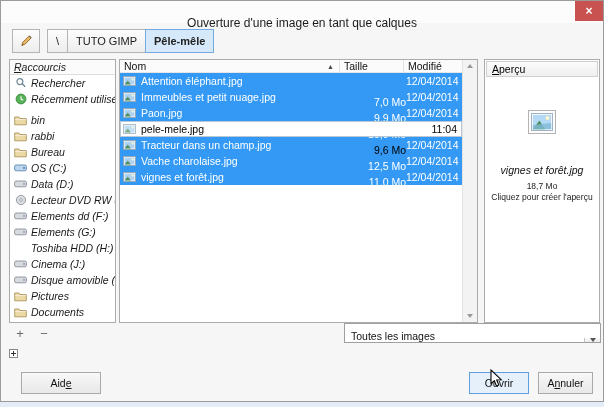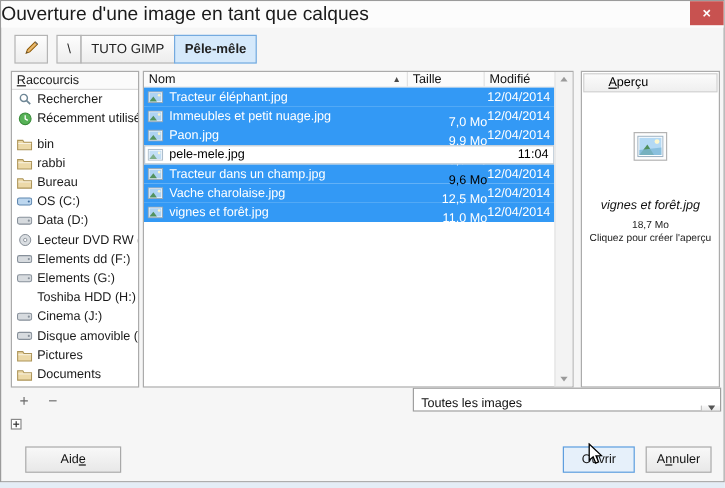--- a/index.html
+++ b/index.html
@@ -5,37 +5,37 @@
   * { margin:0; padding:0; box-sizing:border-box; }
   html,body { width:604px; height:407px; }
   body { font-family:"Liberation Sans", sans-serif; background:#eef4fa; overflow:hidden; }
   .canvas { position:relative; width:604px; height:407px; }
   .dialog { position:absolute; left:0; top:0; width:604px; height:402px;
             background:#f6f6f6; border:1px solid #9b9b9b; }
   .bottom-strip { position:absolute; left:0; top:402px; width:604px; height:5px; background:#e4edf6; }
 
   
   .titlebar { position:absolute; left:0; top:0; width:100%; height:22px; background:#fcfcfc; }
-  .title { display:block; line-height:23px; font-size:16px; color:#1b1b1b; }
+  .title { display:block; text-align:center; line-height:23px; font-size:12px; color:#1b1b1b;margin-top:11px; }
   .close-btn { position:absolute; top:0; right:0; width:28px; height:20px; background:var(--close-red,#c85250);
                color:#fff; display:flex; align-items:center; justify-content:center;
                font-size:12px; font-weight:bold; cursor:default; }
 
   
   .toolbar { position:absolute; left:11px; top:27px; height:26px; display:flex; align-items:center; }
   .tb-btn { height:24px; border:1px solid #b4b4b4; background:linear-gradient(#fdfdfd,#ededed);
             display:flex; align-items:center; justify-content:center; font-size:11px; color:#222;
             padding:0 8px; white-space:nowrap; }
   .edit-btn { width:28px; padding:0; margin-right:8px; }
   .path-btn { margin-left:-1px; }
   .path-btn.active { background:var(--active-tab,#d5e9fb); border-color:#74aadf; font-weight:bold; position:relative; z-index:1; }
 
   
   .places { position:absolute; left:8px; top:58px; width:107px; height:264px;
-            background:#fff; border:1px solid #ababab; overflow:hidden; }
+            background:#fff; border:1px solid #ababab; overflow:hidden;font-style:italic; }
   .places-header { height:15px; line-height:15px; padding-left:4px; background:#fbfbfb;
                    border-bottom:1px solid #dcdcdc; font-size:10.5px; color:#1a1a1a; }
   .place { height:16px; display:flex; align-items:center; padding-left:4px; font-size:10.5px;
            color:#1a1a1a; white-space:nowrap; overflow:hidden; }
   .place.gap { margin-top:5px; }
   .place .ic { width:13px; height:13px; flex:none; margin-right:4px; display:flex; align-items:center; justify-content:center; }
   .places-actions { position:absolute; left:12px; top:325px; display:flex; gap:10px; }
   .pa-btn { border:none; background:transparent; color:#6a6a6a; font-size:13px; line-height:13px;
             width:14px; height:14px; display:flex; align-items:center; justify-content:center; cursor:default; }
 
@@ -57,21 +57,21 @@
   .fname { flex:1; min-width:0; white-space:nowrap; overflow:hidden; }
   .fsize { width:46px; flex:none; text-align:right;margin-top:42px; }
   .fmod  { width:56px; flex:none; text-align:right; padding-right:5px; }
   .vscroll { width:15px; flex:none; background:#f3f3f3; border-left:1px solid #e3e3e3;
              display:flex; flex-direction:column; justify-content:space-between; align-items:center; padding:4px 0; }
   .tri-up { width:0; height:0; border-left:3.5px solid transparent; border-right:3.5px solid transparent; border-bottom:4px solid #9a9a9a; }
   .tri-down { width:0; height:0; border-left:3.5px solid transparent; border-right:3.5px solid transparent; border-top:4px solid #9a9a9a; }
 
   
   .preview { position:absolute; left:483px; top:58px; width:116px; height:264px; background:#fff; border:1px solid #ababab; }
-  .preview-header { margin:1px; height:16px; line-height:15px; padding-left:20px;
+  .preview-header { margin:1px; height:16px; line-height:15px; padding-left:5px;
                     background:linear-gradient(#fbfbfb,#efefef); border:1px solid #cfcfcf; font-size:10.5px; }
   .preview-body { text-align:center; }
   .thumb { margin-top:32px; display:inline-block; border:1px solid #b3b3b3; background:#fdfdfd; padding:2px; line-height:0; }
   .pv-name { font-style:italic; font-size:10.5px; color:#111; margin-top:29px; }
   .pv-size { font-size:8.5px; color:#222; margin-top:5px; }
   .pv-hint { font-size:8.5px; color:#222; margin-top:1px; padding:0 2px; }
 
   
   .filter { position:absolute; left:343px; top:322px; width:257px; height:20px; background:#fff;
             border:1px solid #9f9f9f; display:flex; align-items:flex-end; }
@@ -281,21 +281,21 @@
         <div class="rows" id="file-rows">
             <div class="frow sel">
               <span class="ic">
                 <svg width="13" height="10" viewBox="0 0 13 10">
                   <rect x="0.5" y="0.5" width="12" height="9" fill="#fff" stroke="#93a9bb" stroke-width="1"></rect>
                   <rect x="1.5" y="1.5" width="10" height="7" fill="#aed3f2"></rect>
                   <path d="M1.5 8.5 L4.8 4.4 L7.8 8.5 Z" fill="#52925e"></path>
                   <circle cx="9.6" cy="3.4" r="1.1" fill="#fdf6c9"></circle>
                 </svg>
               </span>
-              <span class="fname">Tracteur éléphant.jpg</span>
+              <span class="fname">Attention éléphant.jpg</span>
               <span class="fsize">7,0 Mo</span>
               <span class="fmod">12/04/2014</span>
             </div>
             <div class="frow sel">
               <span class="ic">
                 <svg width="13" height="10" viewBox="0 0 13 10">
                   <rect x="0.5" y="0.5" width="12" height="9" fill="#fff" stroke="#93a9bb" stroke-width="1"></rect>
                   <rect x="1.5" y="1.5" width="10" height="7" fill="#aed3f2"></rect>
                   <path d="M1.5 8.5 L4.8 4.4 L7.8 8.5 Z" fill="#52925e"></path>
                   <circle cx="9.6" cy="3.4" r="1.1" fill="#fdf6c9"></circle>

